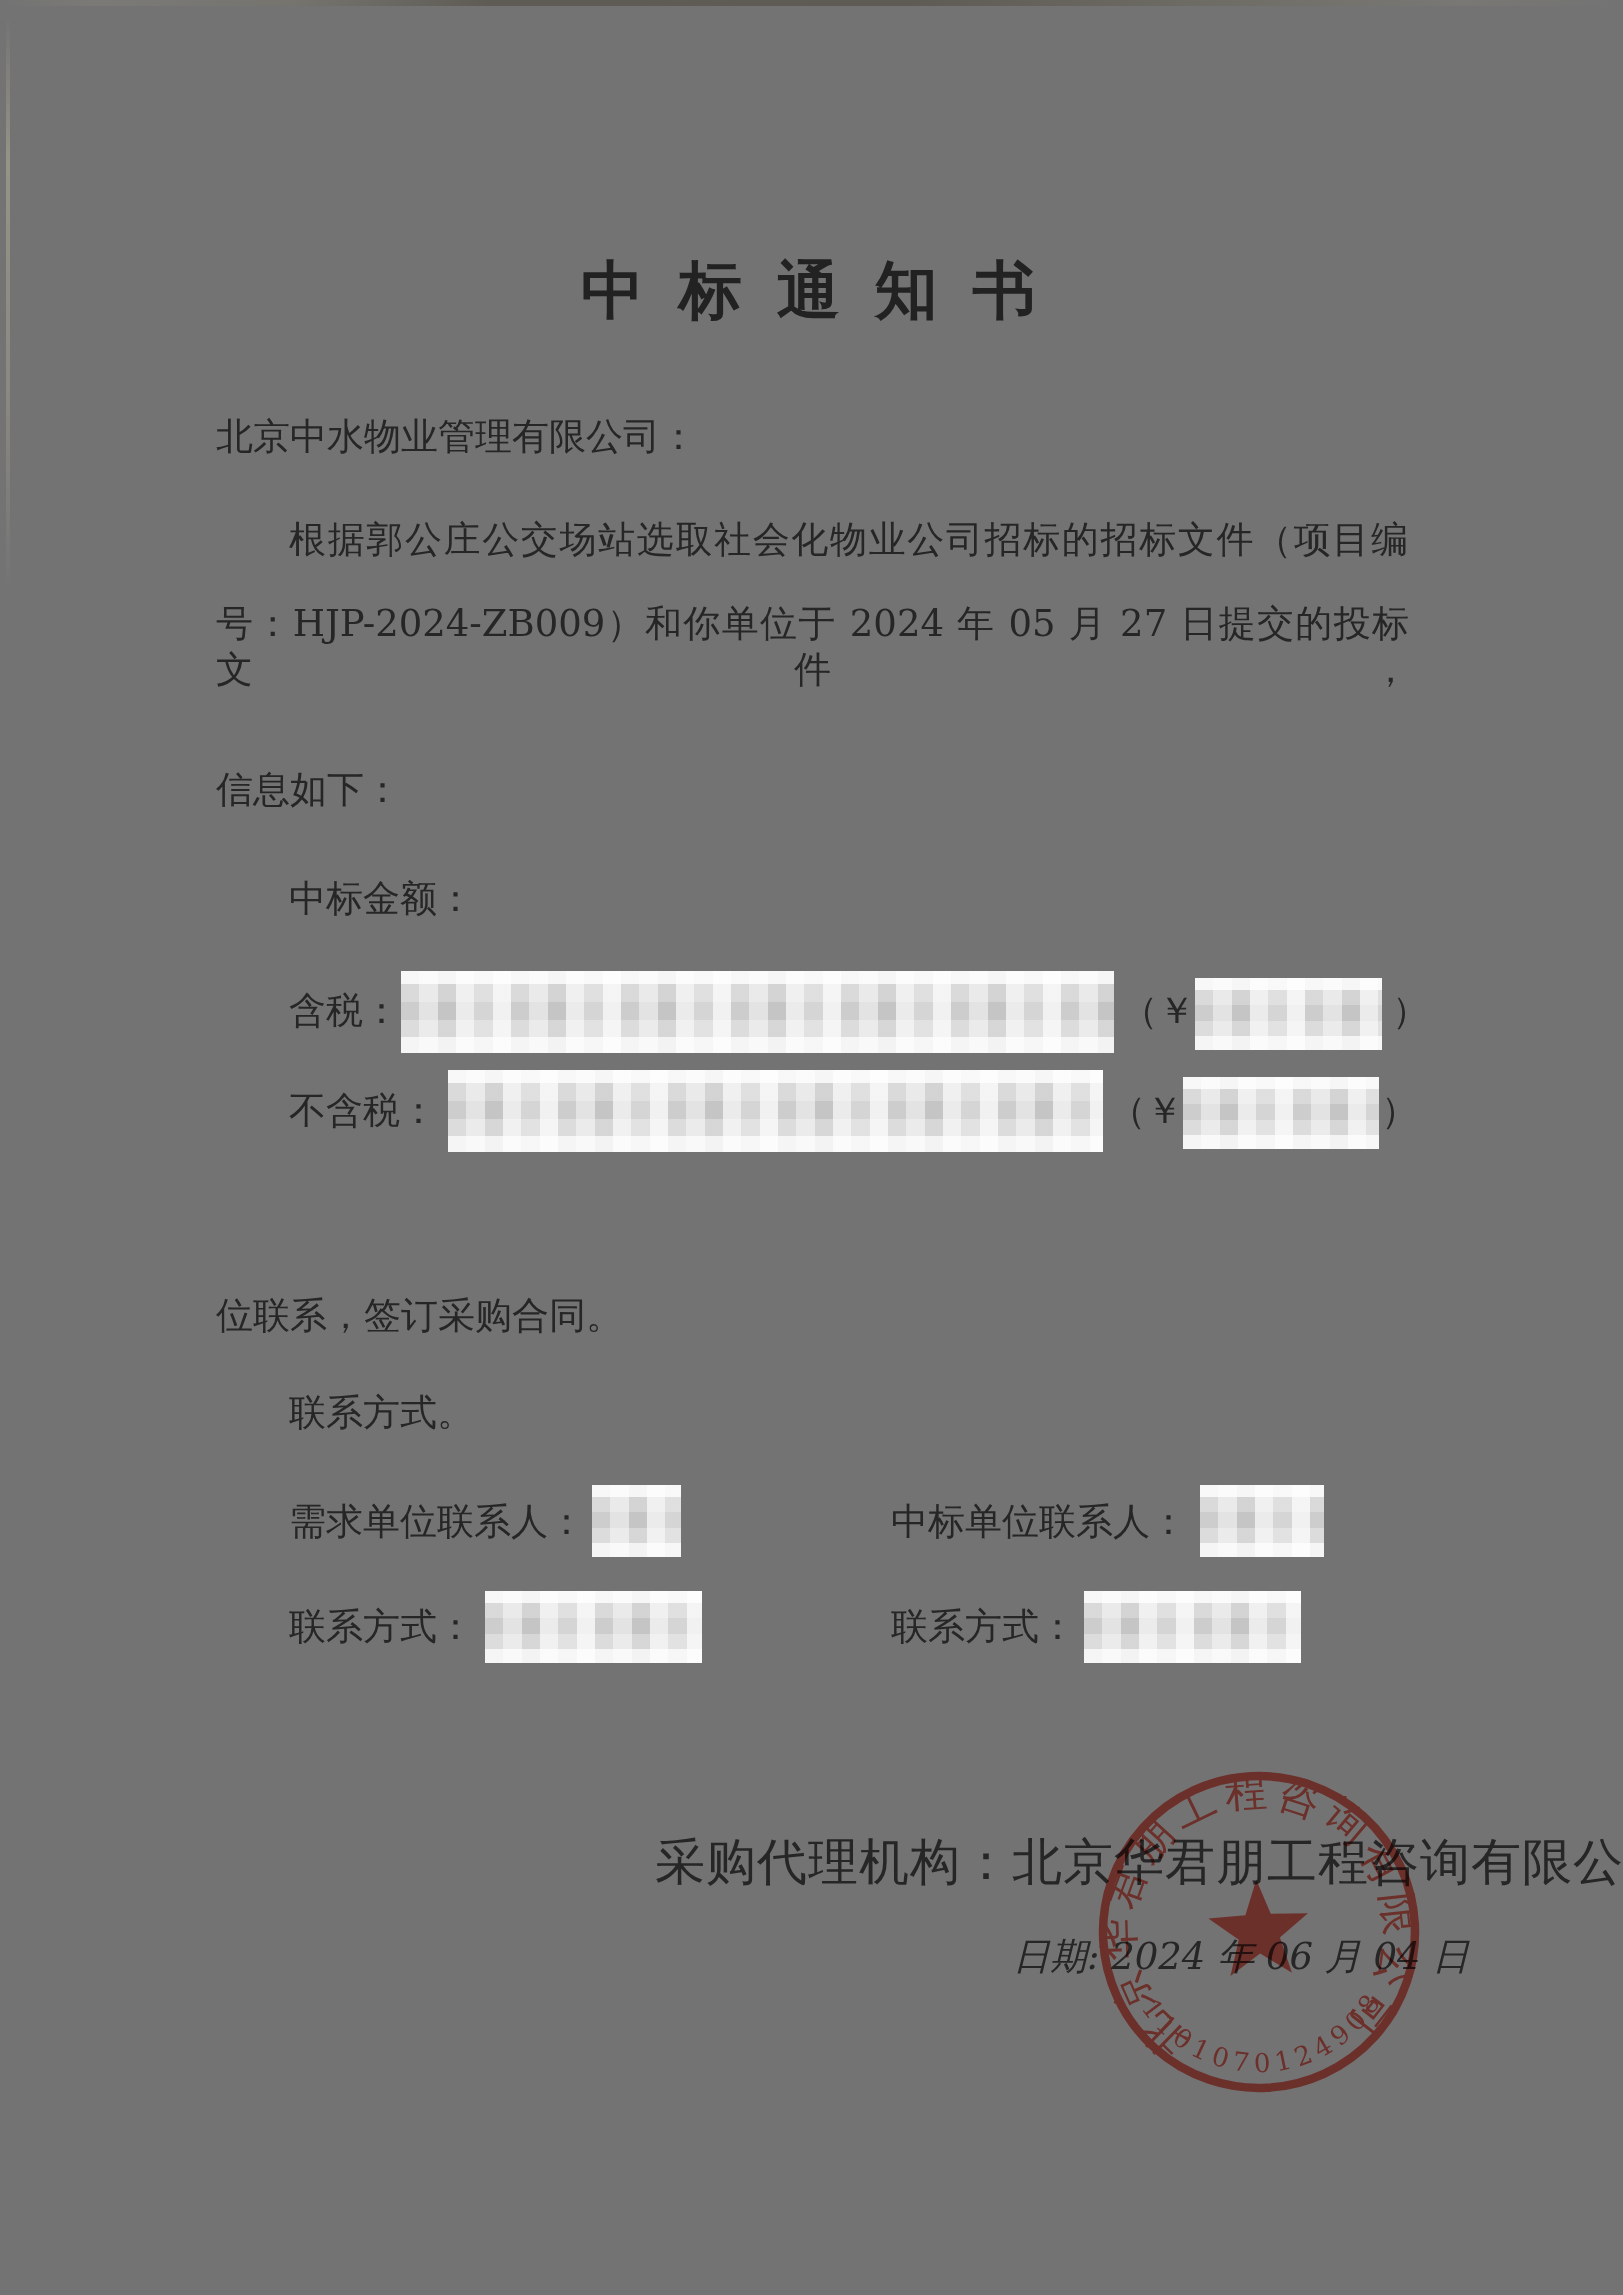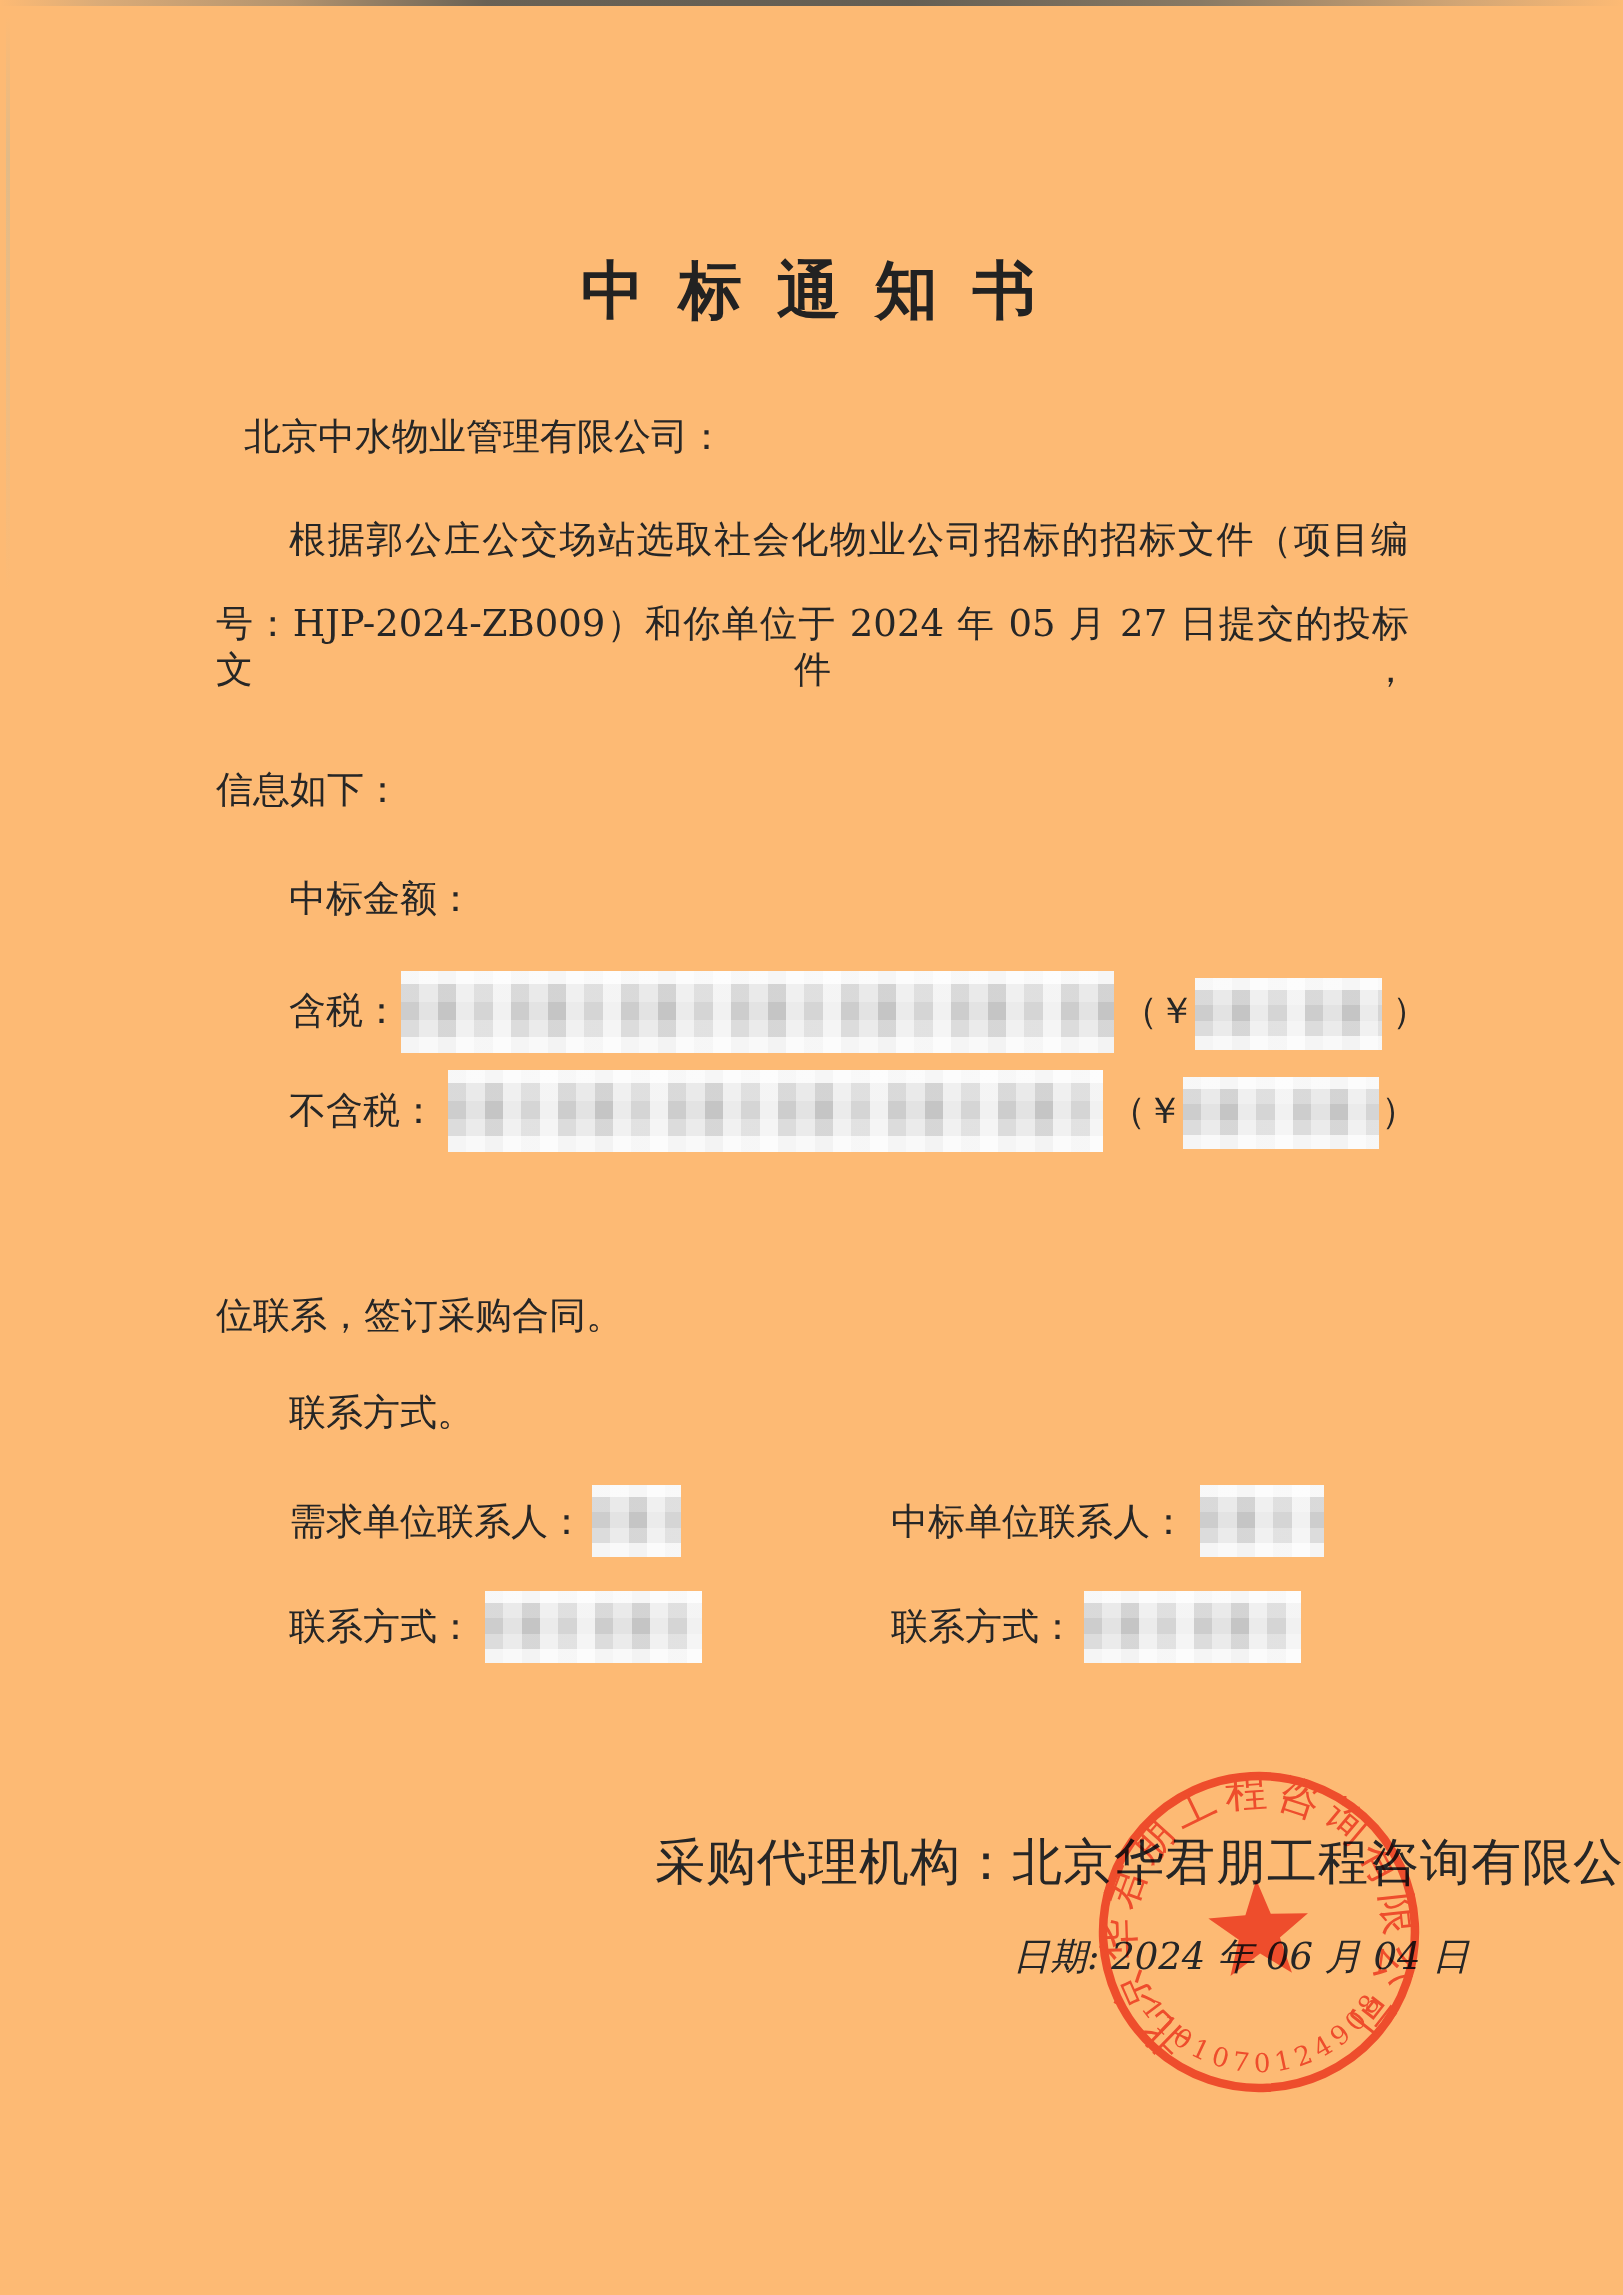--- a/index.html
+++ b/index.html
@@ -1,19 +1,19 @@
 <!DOCTYPE html>
 <html style="font-size:10.5px"><head>
 <meta charset="utf-8">
 <style>
   html,body{margin:0;padding:0;background:#e8e8e8;}
   .page{
     position:relative;
     width:1623px;height:2295px;
-    background:#fdba74;
+    background:#737373;
     overflow:hidden;
     font-family:"DejaVu Serif","Liberation Serif",serif;
     color:#262626;
   }
   
   .scan-edge-top{
     position:absolute;top:0;left:0;width:1623px;height:5.9px;
     background:linear-gradient(90deg,
       rgba(140,138,128,0) 0%, rgba(140,138,128,.30) 6%,
       rgba(118,116,106,.55) 18%, rgba(92,90,82,.92) 30%,
@@ -64,21 +64,21 @@
 </head>
 <body>
 
 <div class="page">
 
   <div class="scan-edge-top"></div>
   <div class="scan-edge-left"></div>
 
   <div class="title">中 标 通 知 书</div>
 
-  <div class="line" style="left:216px;top:414px;margin-left:28px;">北京中水物业管理有限公司：</div>
+  <div class="line" style="left:216px;top:414px;">北京中水物业管理有限公司：</div>
 
   <div class="line just" style="left:289px;top:517px;width:1119px;">根据郭公庄公交场站选取社会化物业公司招标的招标文件（项目编</div>
   <div class="line just" style="left:216px;top:601px;width:1193px;">号：HJP-2024-ZB009）和你单位于 2024 年 05 月 27 日提交的投标文件，</div>
   <div class="line" style="left:216px;top:767px;">信息如下：</div>
 
   <div class="line" style="left:289px;top:876px;">中标金额：</div>
 
   <div class="line" style="left:289px;top:988px;">含税：</div>
   <div class="blur" style="left:401px;top:971px;width:713px;height:82px;"></div>
   <div class="line" style="left:1121px;top:988px;">（￥</div>

